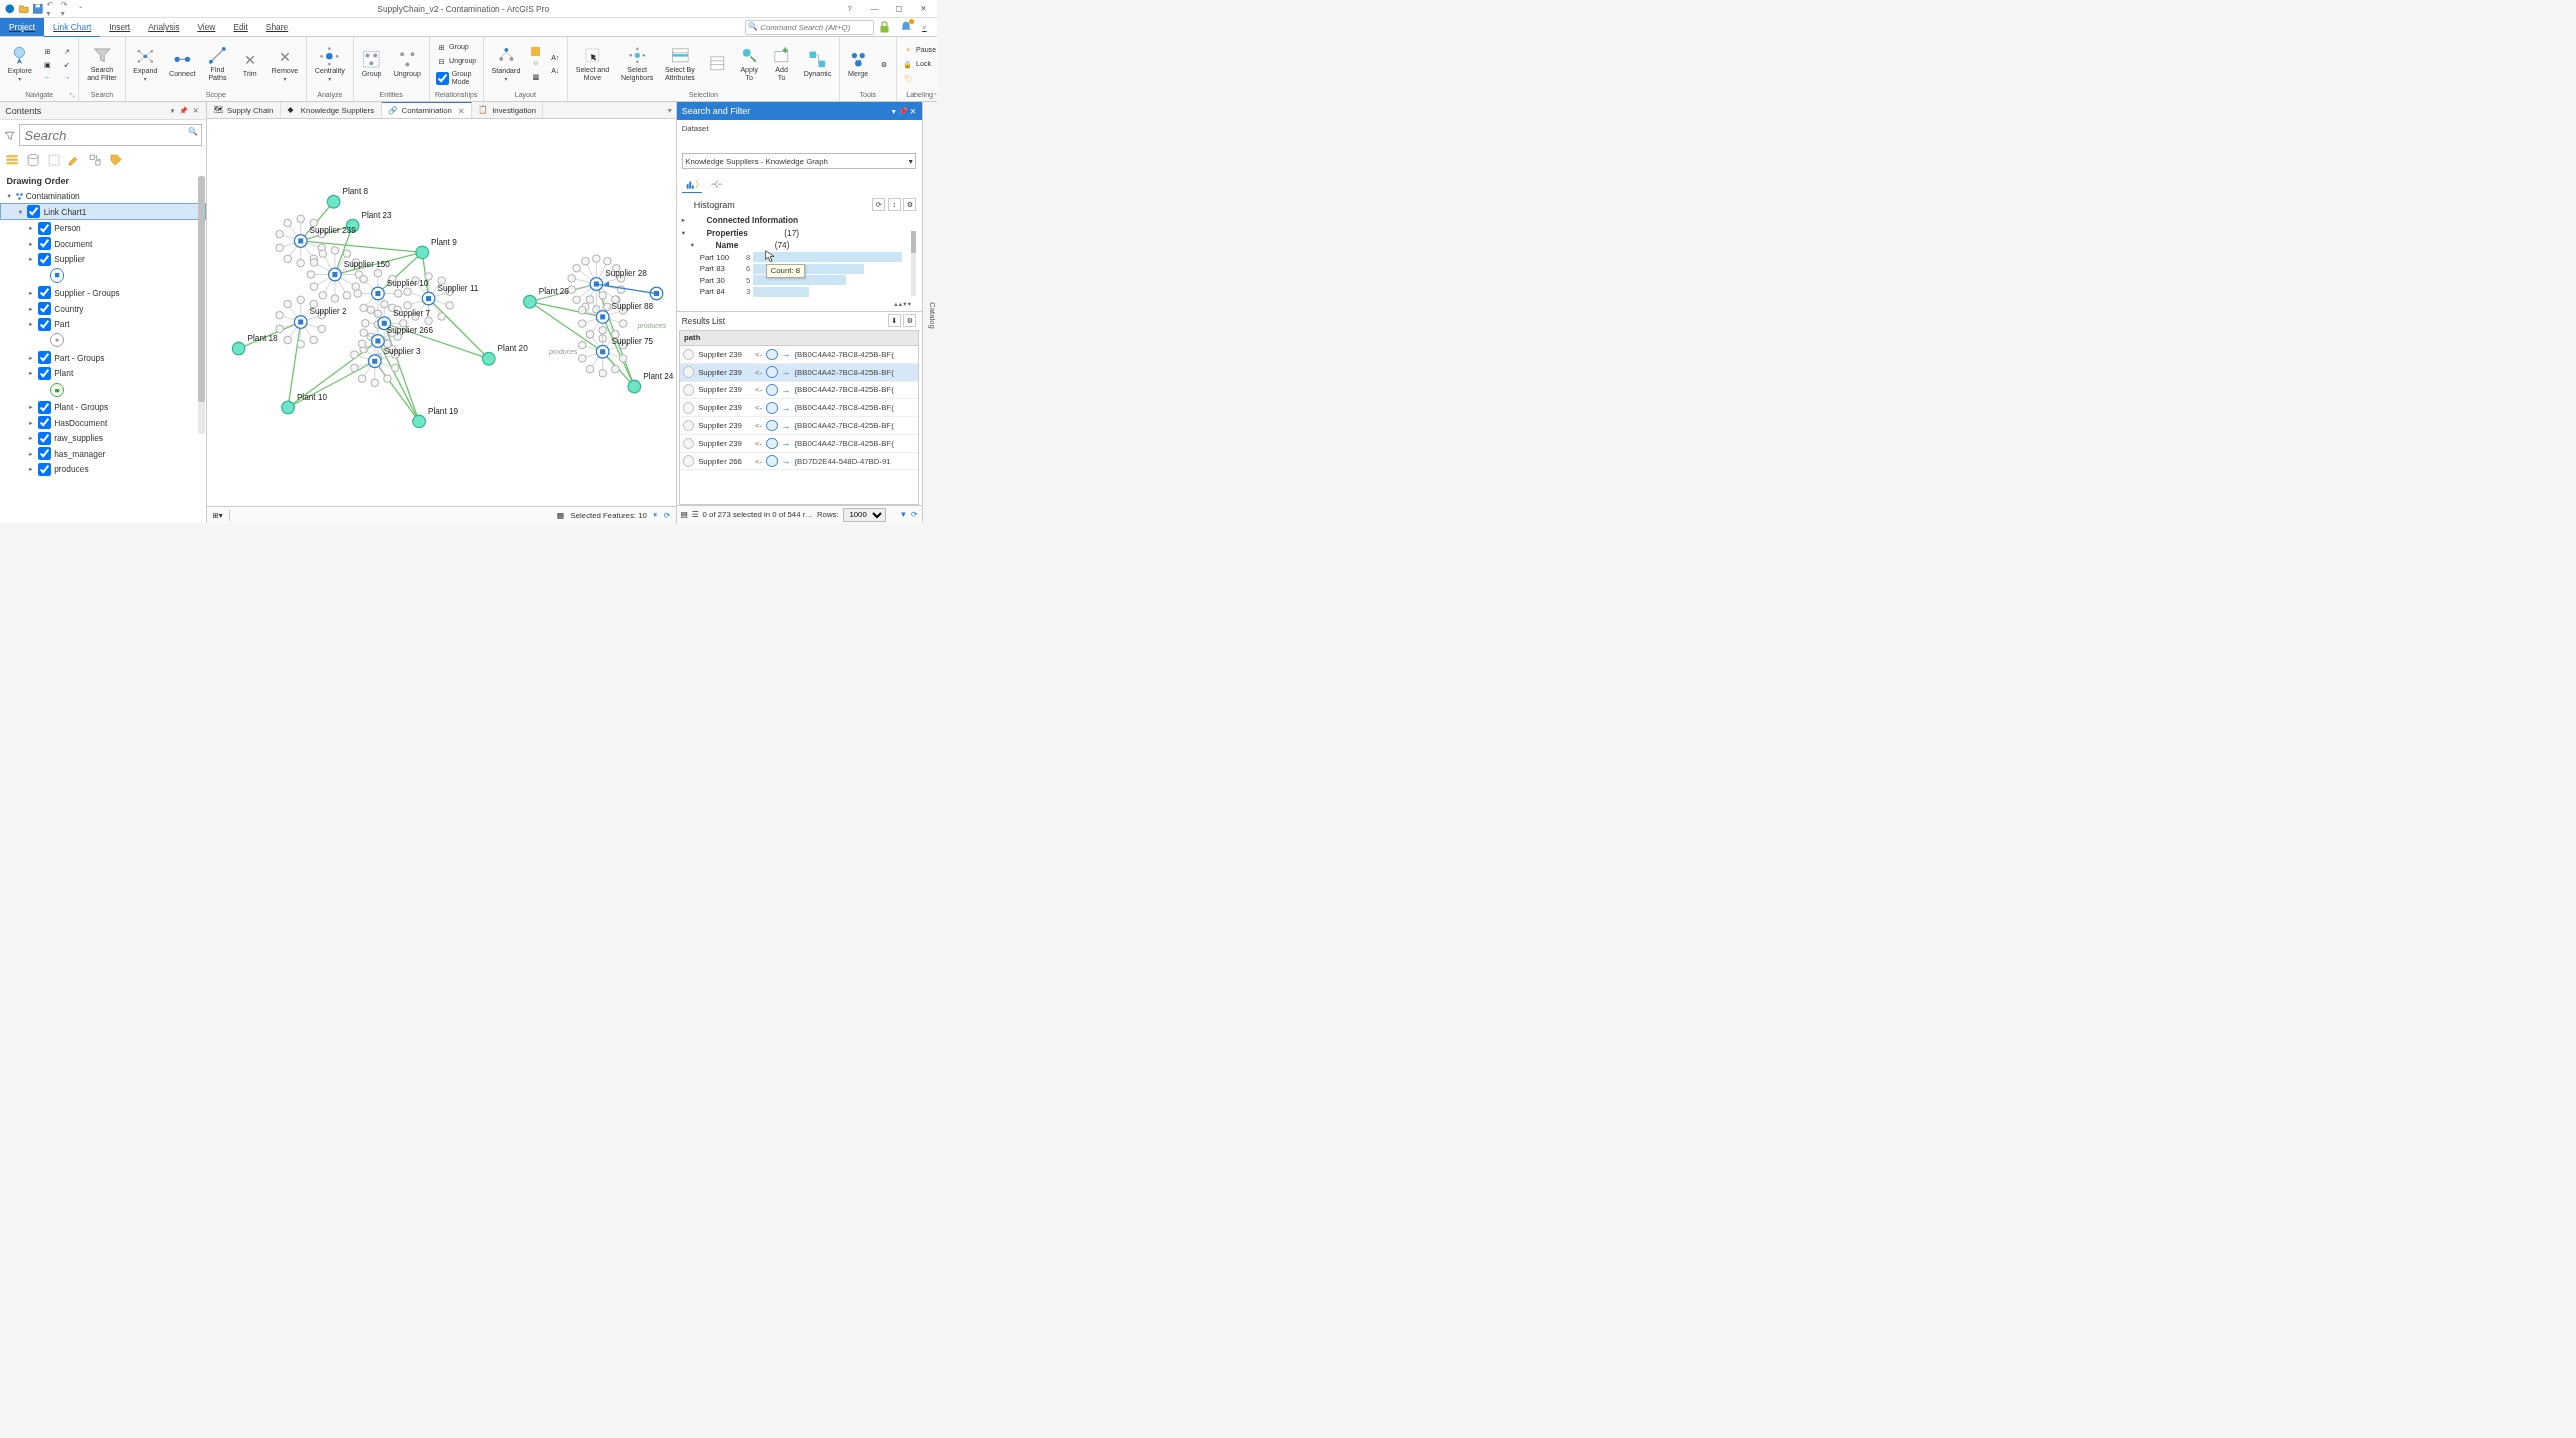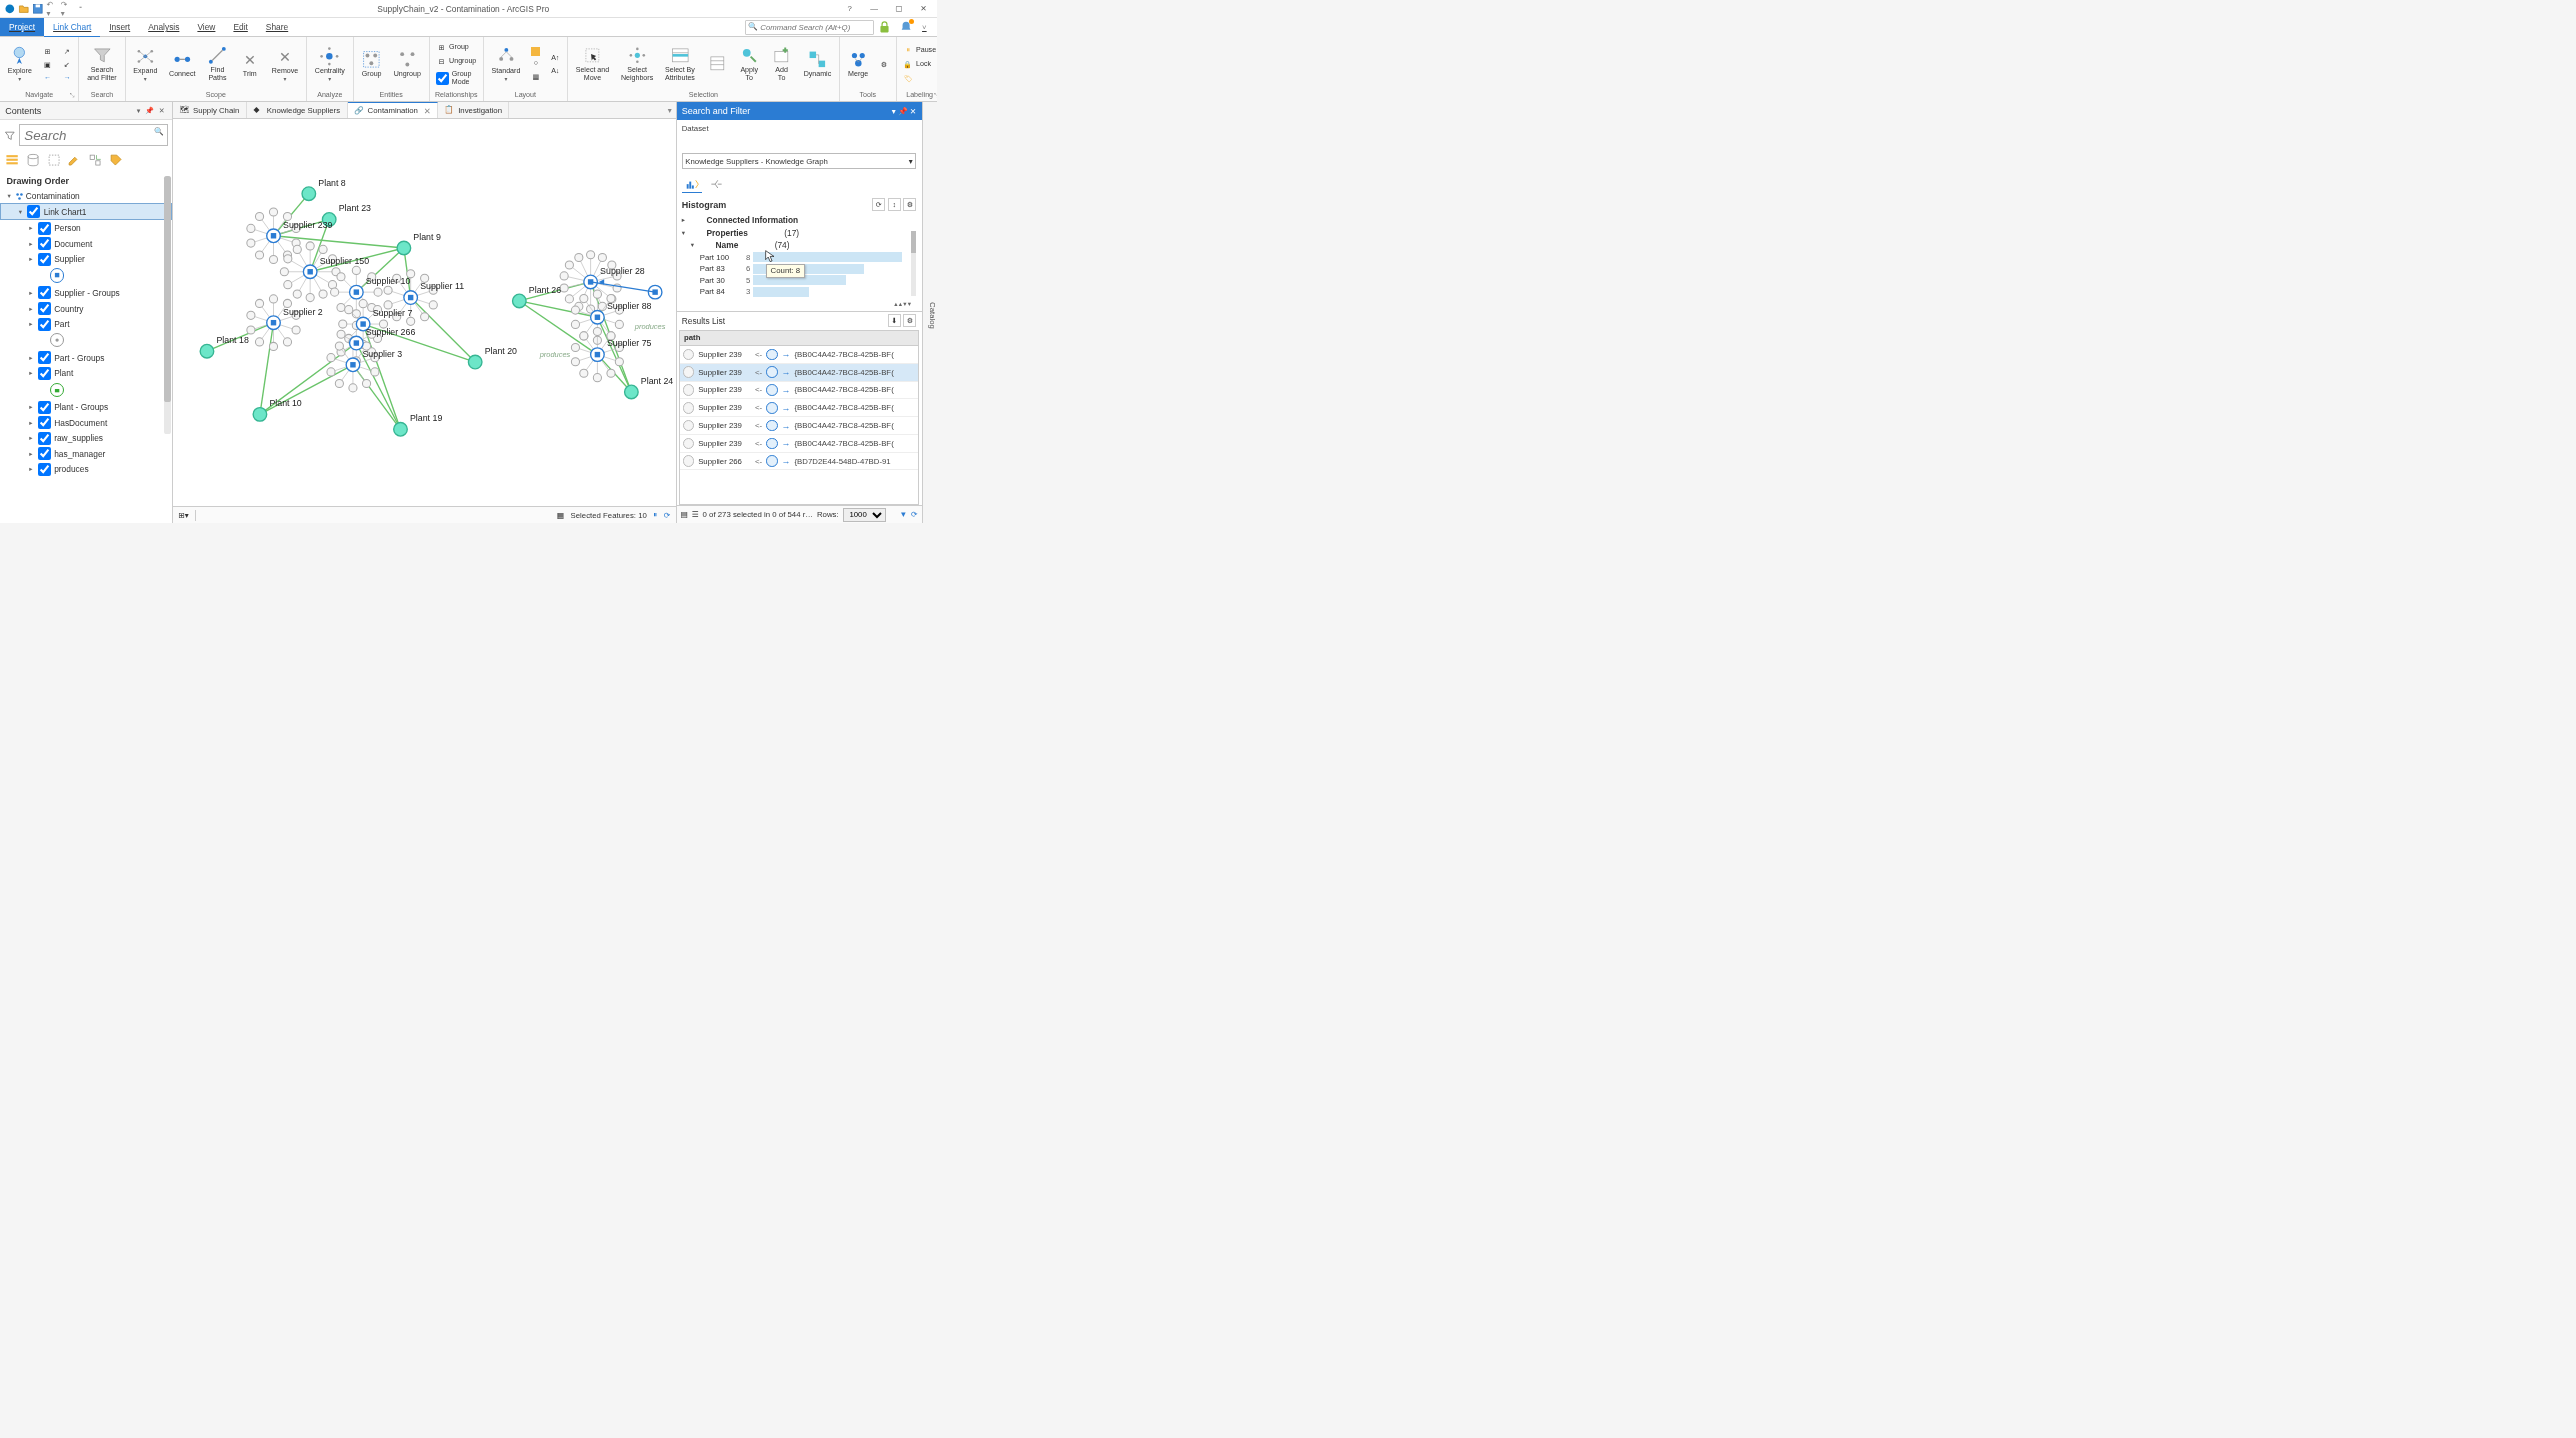--- a/index.html
+++ b/index.html
@@ -36,21 +36,21 @@
 .rbtn .ricon { width: 20.7px; height: 20.7px; display: flex; align-items: center; justify-content: center; margin-bottom: 1.3px; }
 .rbtn .rlabel { font-size: 7.1px; text-align: center; line-height: 1.1; }
 .rbtn-sm { display: flex; align-items: center; padding: 1.3px 2.6px; gap: 2.6px; cursor: pointer; font-size: 7.1px; }
 .rbtn-sm .ricon-sm { width: 10.3px; height: 10.3px; display: flex; align-items: center; justify-content: center; }
 .rstack { display: flex; flex-direction: column; gap: 0px; }
 
 
 .main { display: flex; height: calc(100% - 102px); }
 
 
-.contents-pane { width: 173px; background: #fff; border-right: 0.6px solid #ccc; display: flex; flex-direction: column; }
+.contents-pane { width: 207px; background: #fff; border-right: 0.6px solid #ccc; display: flex; flex-direction: column; }
 .pane-header { height: 18px; background: #f5f5f5; display: flex; align-items: center; padding: 0 5.2px; border-bottom: 0.6px solid #ddd; }
 .pane-header .ptitle { flex: 1; font-size: 9px; color: #333; }
 .pane-header .pctrl { display: flex; gap: 1.3px; color: #666; }
 .pane-header .pctrl span { width: 10.3px; height: 10.3px; display:flex; align-items:center; justify-content:center; cursor:pointer; font-size:7.1px; }
 .search-row { padding: 3.9px; display: flex; gap: 3.9px; align-items: center; }
 .search-row .funnel { width: 11.6px; height: 11.6px; } 
 .search-row .sbox { flex: 1; position: relative; }
 .search-row .sbox input { width: 100%; border: 0.6px solid #bbb; padding: 2.6px 15.5px 2.6px 3.9px; font-style: italic; color: #888; }
 .search-row .sbox .sicon { position: absolute; right: 3.9px; top: 3.2px; color: #888; }
 .toc-toolbar { padding: 2.6px 5.2px; display: flex; gap: 6.5px; }
@@ -89,21 +89,21 @@
 .sf-header .pctrl span { color: #fff; }
 .sf-body { flex: 1; display: flex; flex-direction: column; overflow: hidden; }
 .sf-section { padding: 3.9px 5.2px; }
 .sf-label { font-size: 7.8px; color: #444; margin-bottom: 20px; }
 .sf-dataset { width: 100%; border: 0.6px solid #bbb; padding: 2.6px; font-size: 7.8px; display:flex; justify-content:space-between; align-items:center; }
 .sf-tabs { display: flex; gap: 3.9px; padding: 2.6px 5.2px; }
 .sf-tab-icon { width: 20.7px; height: 17px; display:flex; align-items:center; justify-content:center; border-bottom: 1.9px solid transparent; cursor:pointer; }
 .sf-tab-icon.active { border-bottom-color: #2b7cd3; }
 .sf-hist { padding: 2.6px 5.2px; flex: 0 0 auto; }
 .sf-hist-head { display: flex; align-items: center; }
-.sf-hist-head .htitle { flex: 1; font-size: 9px; font-weight: 700; }
+.sf-hist-head .htitle { flex: 1; font-size: 9px; font-weight: 400; margin-left: 12px; }
 .sf-hist-head .hctl { display: flex; gap: 2.6px; }
 .sf-hist-head .hctl span { width: 13px; height:13px; border:0.6px solid #ccc; display:flex; align-items:center; justify-content:center; font-size:7.1px; cursor:pointer; }
 .sf-tree { padding: 2.6px 0; font-size: 8.4px; position: relative; }
 .sf-tree-row { display: flex; align-items: center; padding: 1.3px 0; gap: 17px; cursor:pointer; }
 .sf-tree-row .exp { width: 7.8px; font-size: 6.5px; color: #555; }
 .sf-hist-item { display: flex; align-items: center; gap: 2.6px; padding: 0.6px 0 0.6px 18px; position:relative; }
 .sf-hist-item .hname { width: 39px; font-size: 7.8px; }
 .sf-hist-item .hval { width: 9px; text-align:right; font-size:7.8px; color:#666; }
 .sf-hist-item .hbar { height: 10.3px; background: #cce5f5; }
 .tooltip-box { position: absolute; background: #fffde7; border: 0.6px solid #aaa; padding: 1.3px 3.9px; font-size: 7.8px; box-shadow: 0.6px 0.6px 1.9px rgba(0,0,0,0.2); }

